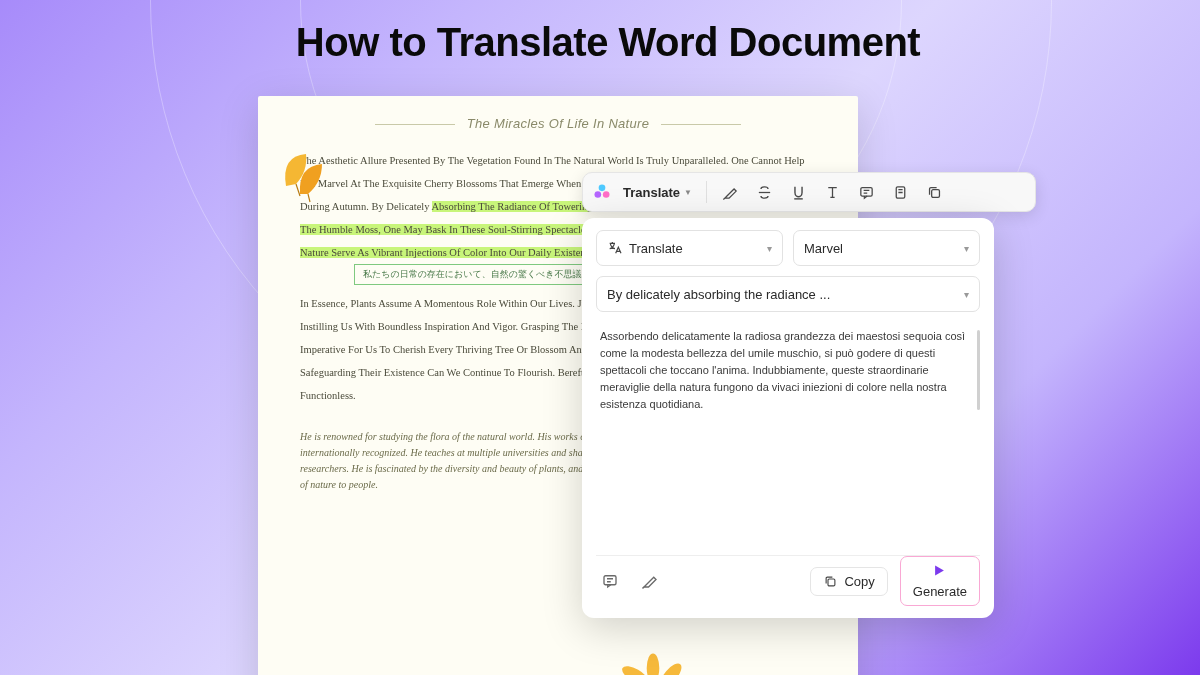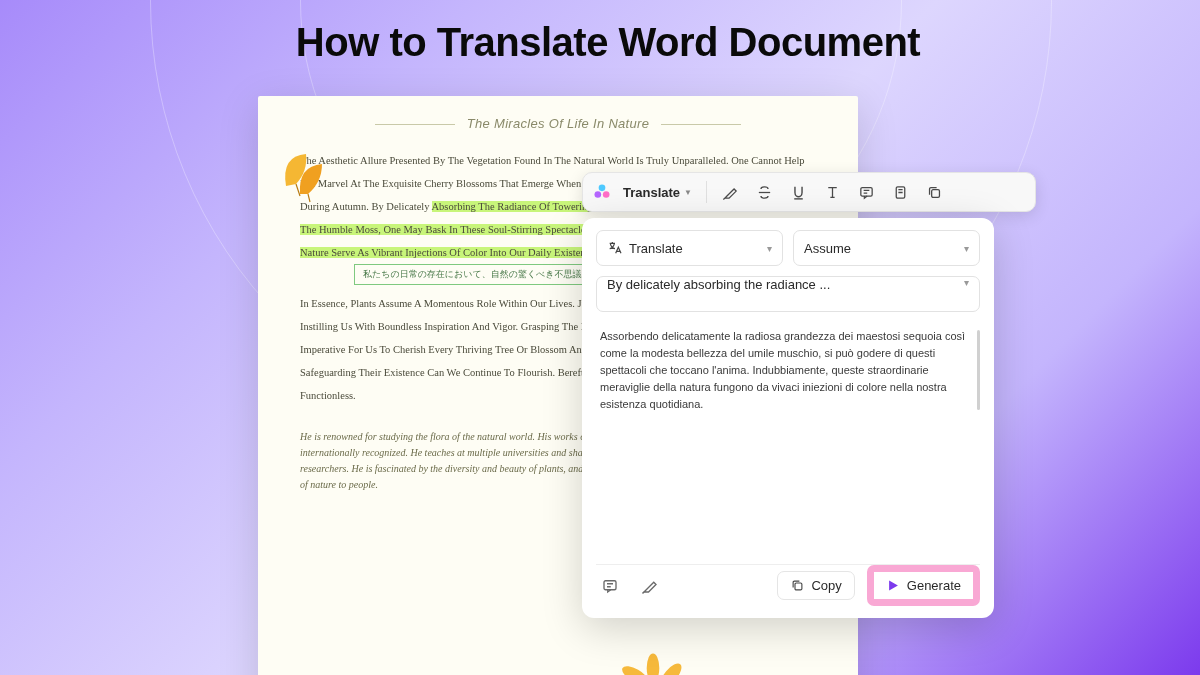--- a/index.html
+++ b/index.html
@@ -114,21 +114,21 @@
   border-radius: 7px; display: flex; align-items: center;
   padding: 0 10px; font-size: 13px; color: #2a2a2a;
   background: #fff; position: relative;
 }
 .sel .sel-icon { margin-right: 6px; display:flex; }
 .sel::after {
   content: "▾"; position: absolute; right: 10px; color: #999; font-size: 10px;
 }
 .sel-full {
   height: 36px; border: 1px solid #e2e2e2;
-  border-radius: 7px; display: flex; align-items: flex-start;
+  border-radius: 7px; display: flex; align-items: center;
   padding: 0 10px; font-size: 13px; color: #2a2a2a;
   background: #fff; position: relative; margin-bottom: 14px;
 }
 .sel-full::after {
   content: "▾"; position: absolute; right: 10px; color: #999; font-size: 10px;
 }
 .panel-output {
   flex: 1; font-size: 11px; color: #3a3a3a; line-height: 1.55;
   padding: 2px 4px; overflow-y: auto; position: relative;
 }
@@ -142,21 +142,21 @@
 .pf-icon {
   width: 28px; height: 28px; display: flex; align-items: center; justify-content: center;
   color: #6a6a6a; cursor: pointer;
 }
 .pf-spacer { flex: 1; }
 .pf-btn {
   display: flex; align-items: center; gap: 6px;
   padding: 6px 12px; border: 1px solid #e5e5e5; border-radius: 7px;
   font-size: 13px; color: #2a2a2a; font-weight:500; cursor: pointer;
 }
-.pf-btn.primary { border: 7px solid #f9a8d4; }
+.pf-btn.primary { border: 1px solid #f9a8d4; flex-direction: column; }
 .play-icon { color: #7c3aed; }
 </style>
 </head>
 <body>
 
 <div class="bg-circles"></div>
 
 <div class="page-title">How to Translate Word Document</div>
 
 <div class="document">
@@ -254,21 +254,21 @@
     <div class="sel">
       <span class="sel-icon">
         <svg width="16" height="16" viewBox="0 0 24 24" fill="none" stroke="#444" stroke-width="1.8">
             <path d="M4 5 L12 5 M8 3 L8 5 M5 5 C5 9 9 13 12 13 M11 5 C11 9 7 13 4 13"></path>
             <path d="M13 20 L17 11 L21 20 M14.5 17 L19.5 17"></path>
           </svg>
       </span>
       <span>Translate</span>
     </div>
     <div class="sel">
-      <span>Assume</span>
+      <span>Marvel</span>
     </div>
   </div>
   <div class="sel-full">
     <span>By delicately absorbing the radiance ...</span>
   </div>
   <div class="panel-output">
     <span>Assorbendo delicatamente la radiosa grandezza dei maestosi sequoia così come la modesta bellezza del umile muschio, si può godere di questi spettacoli che toccano l'anima. Indubbiamente, queste straordinarie meraviglie della natura fungono da vivaci iniezioni di colore nella nostra esistenza quotidiana.</span>
     <div class="scroll-ind"></div>
   </div>
   <div class="panel-footer">

